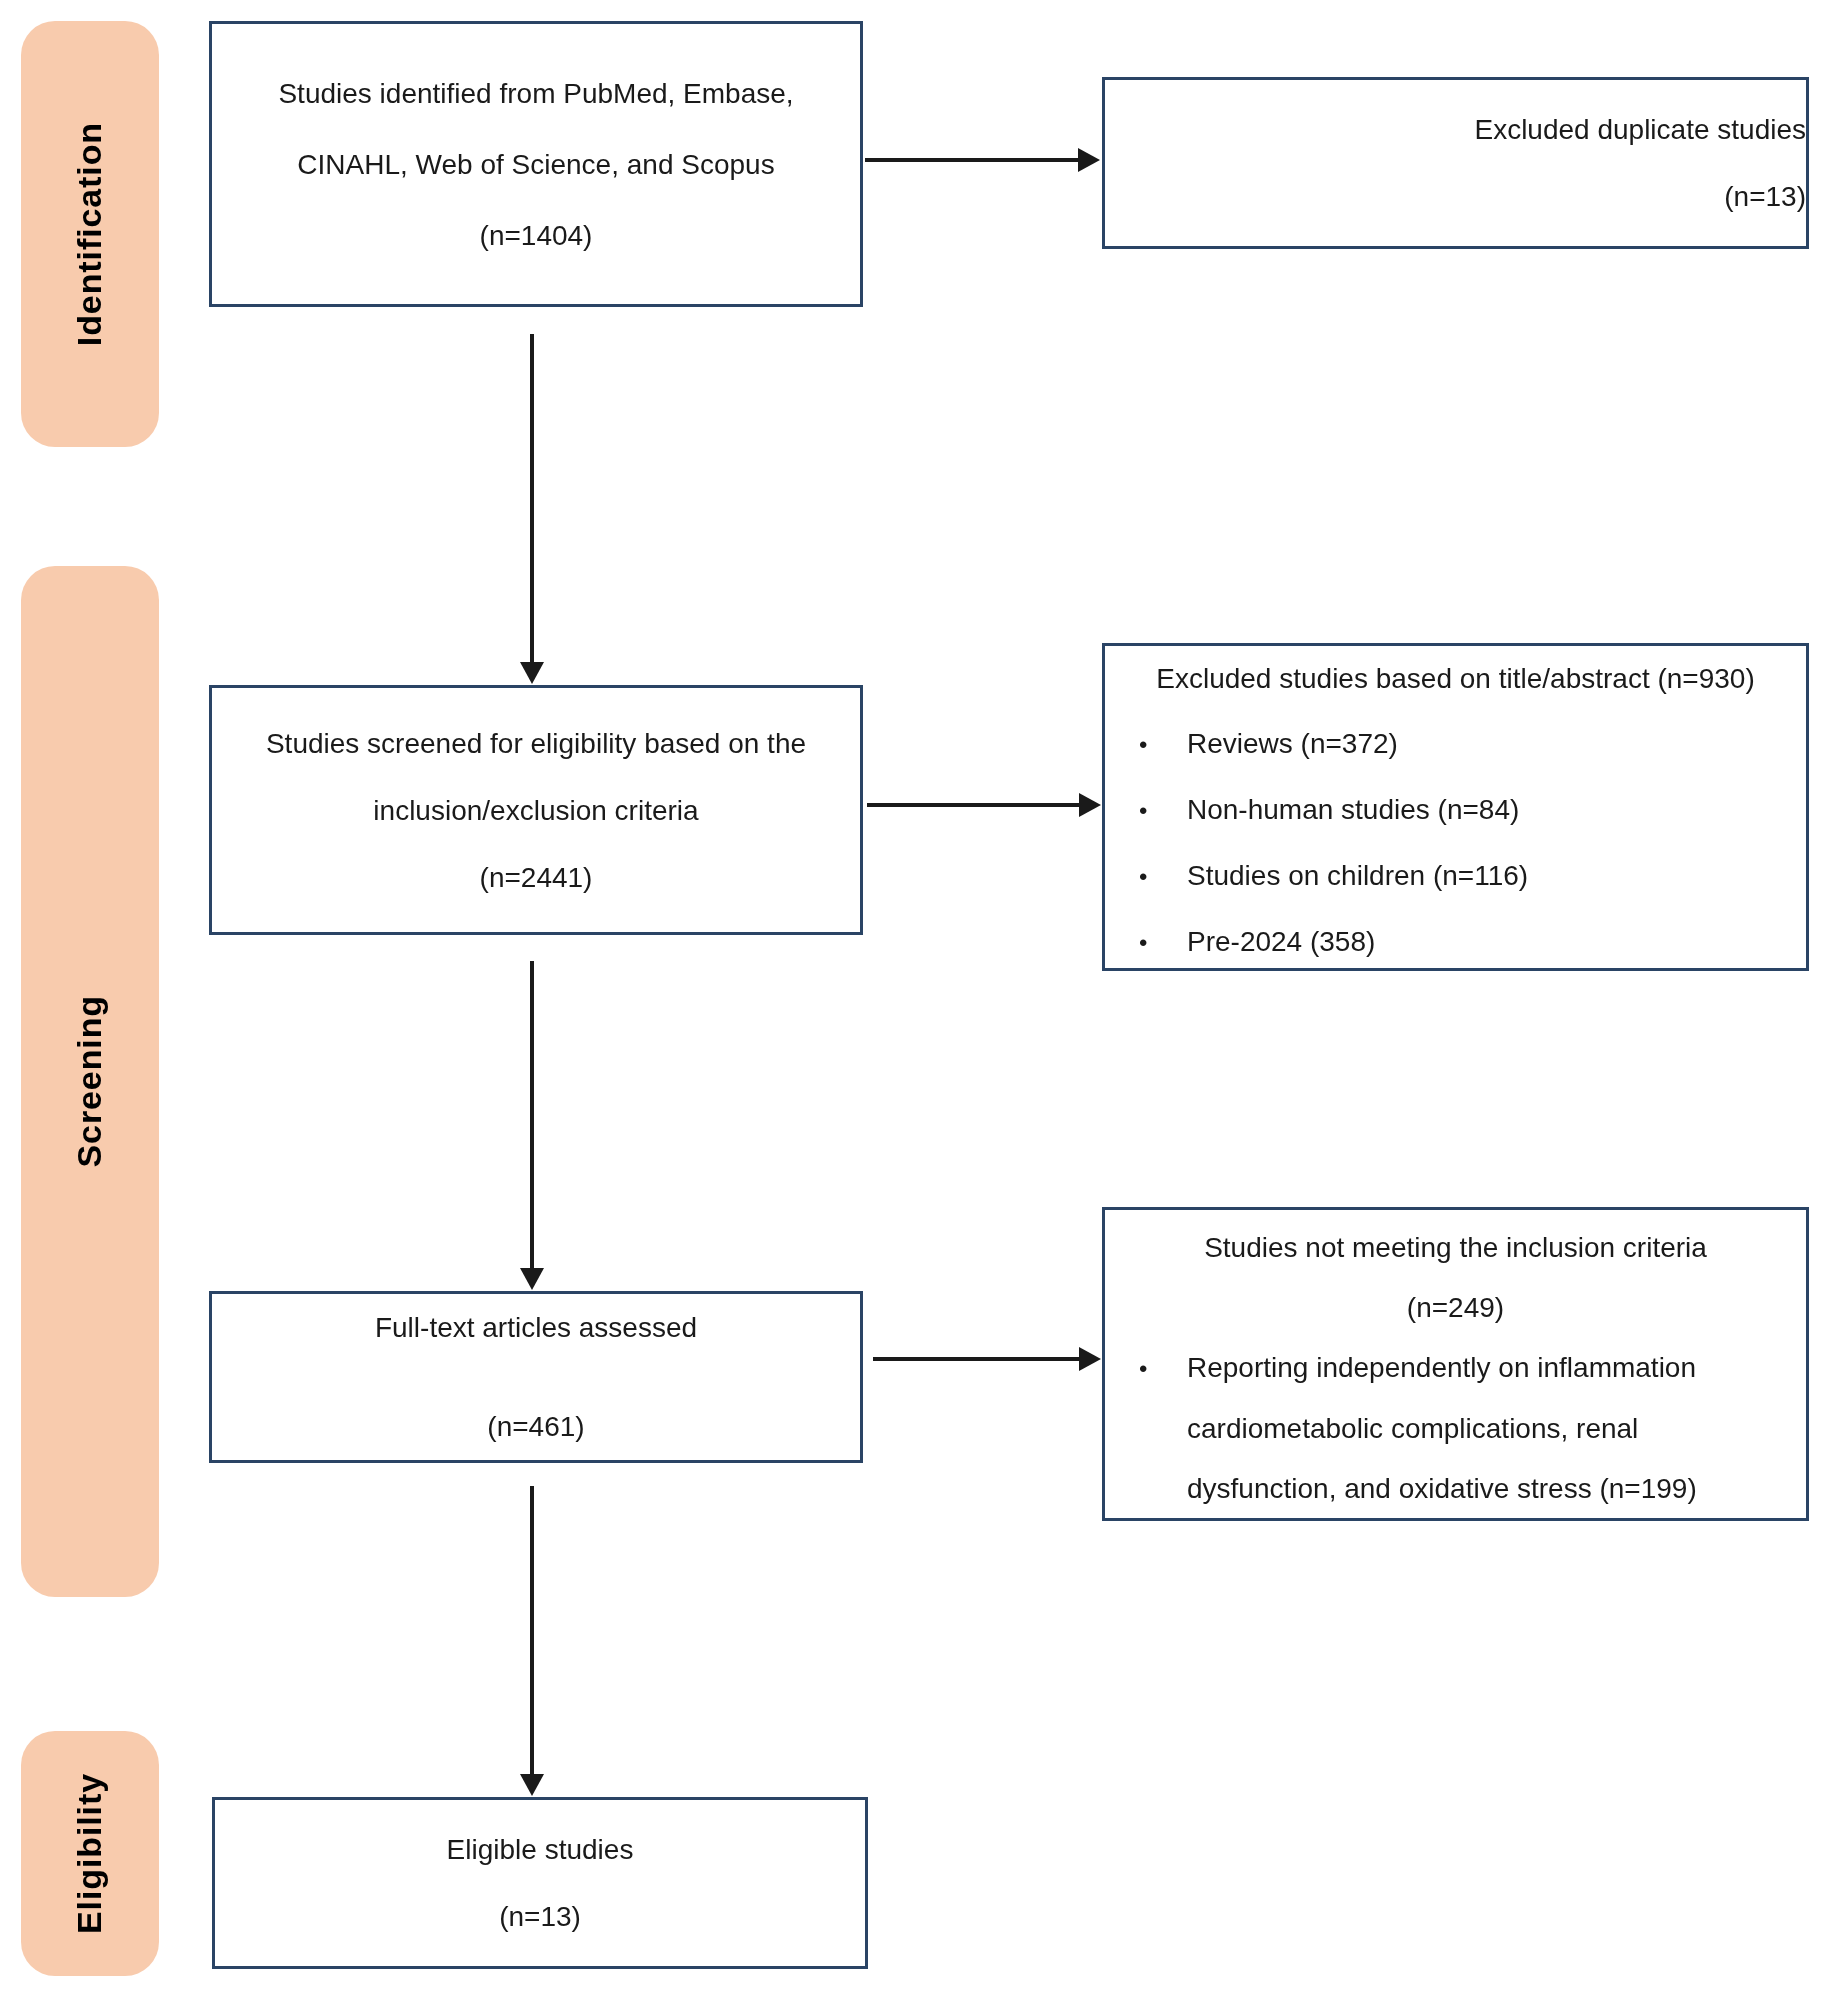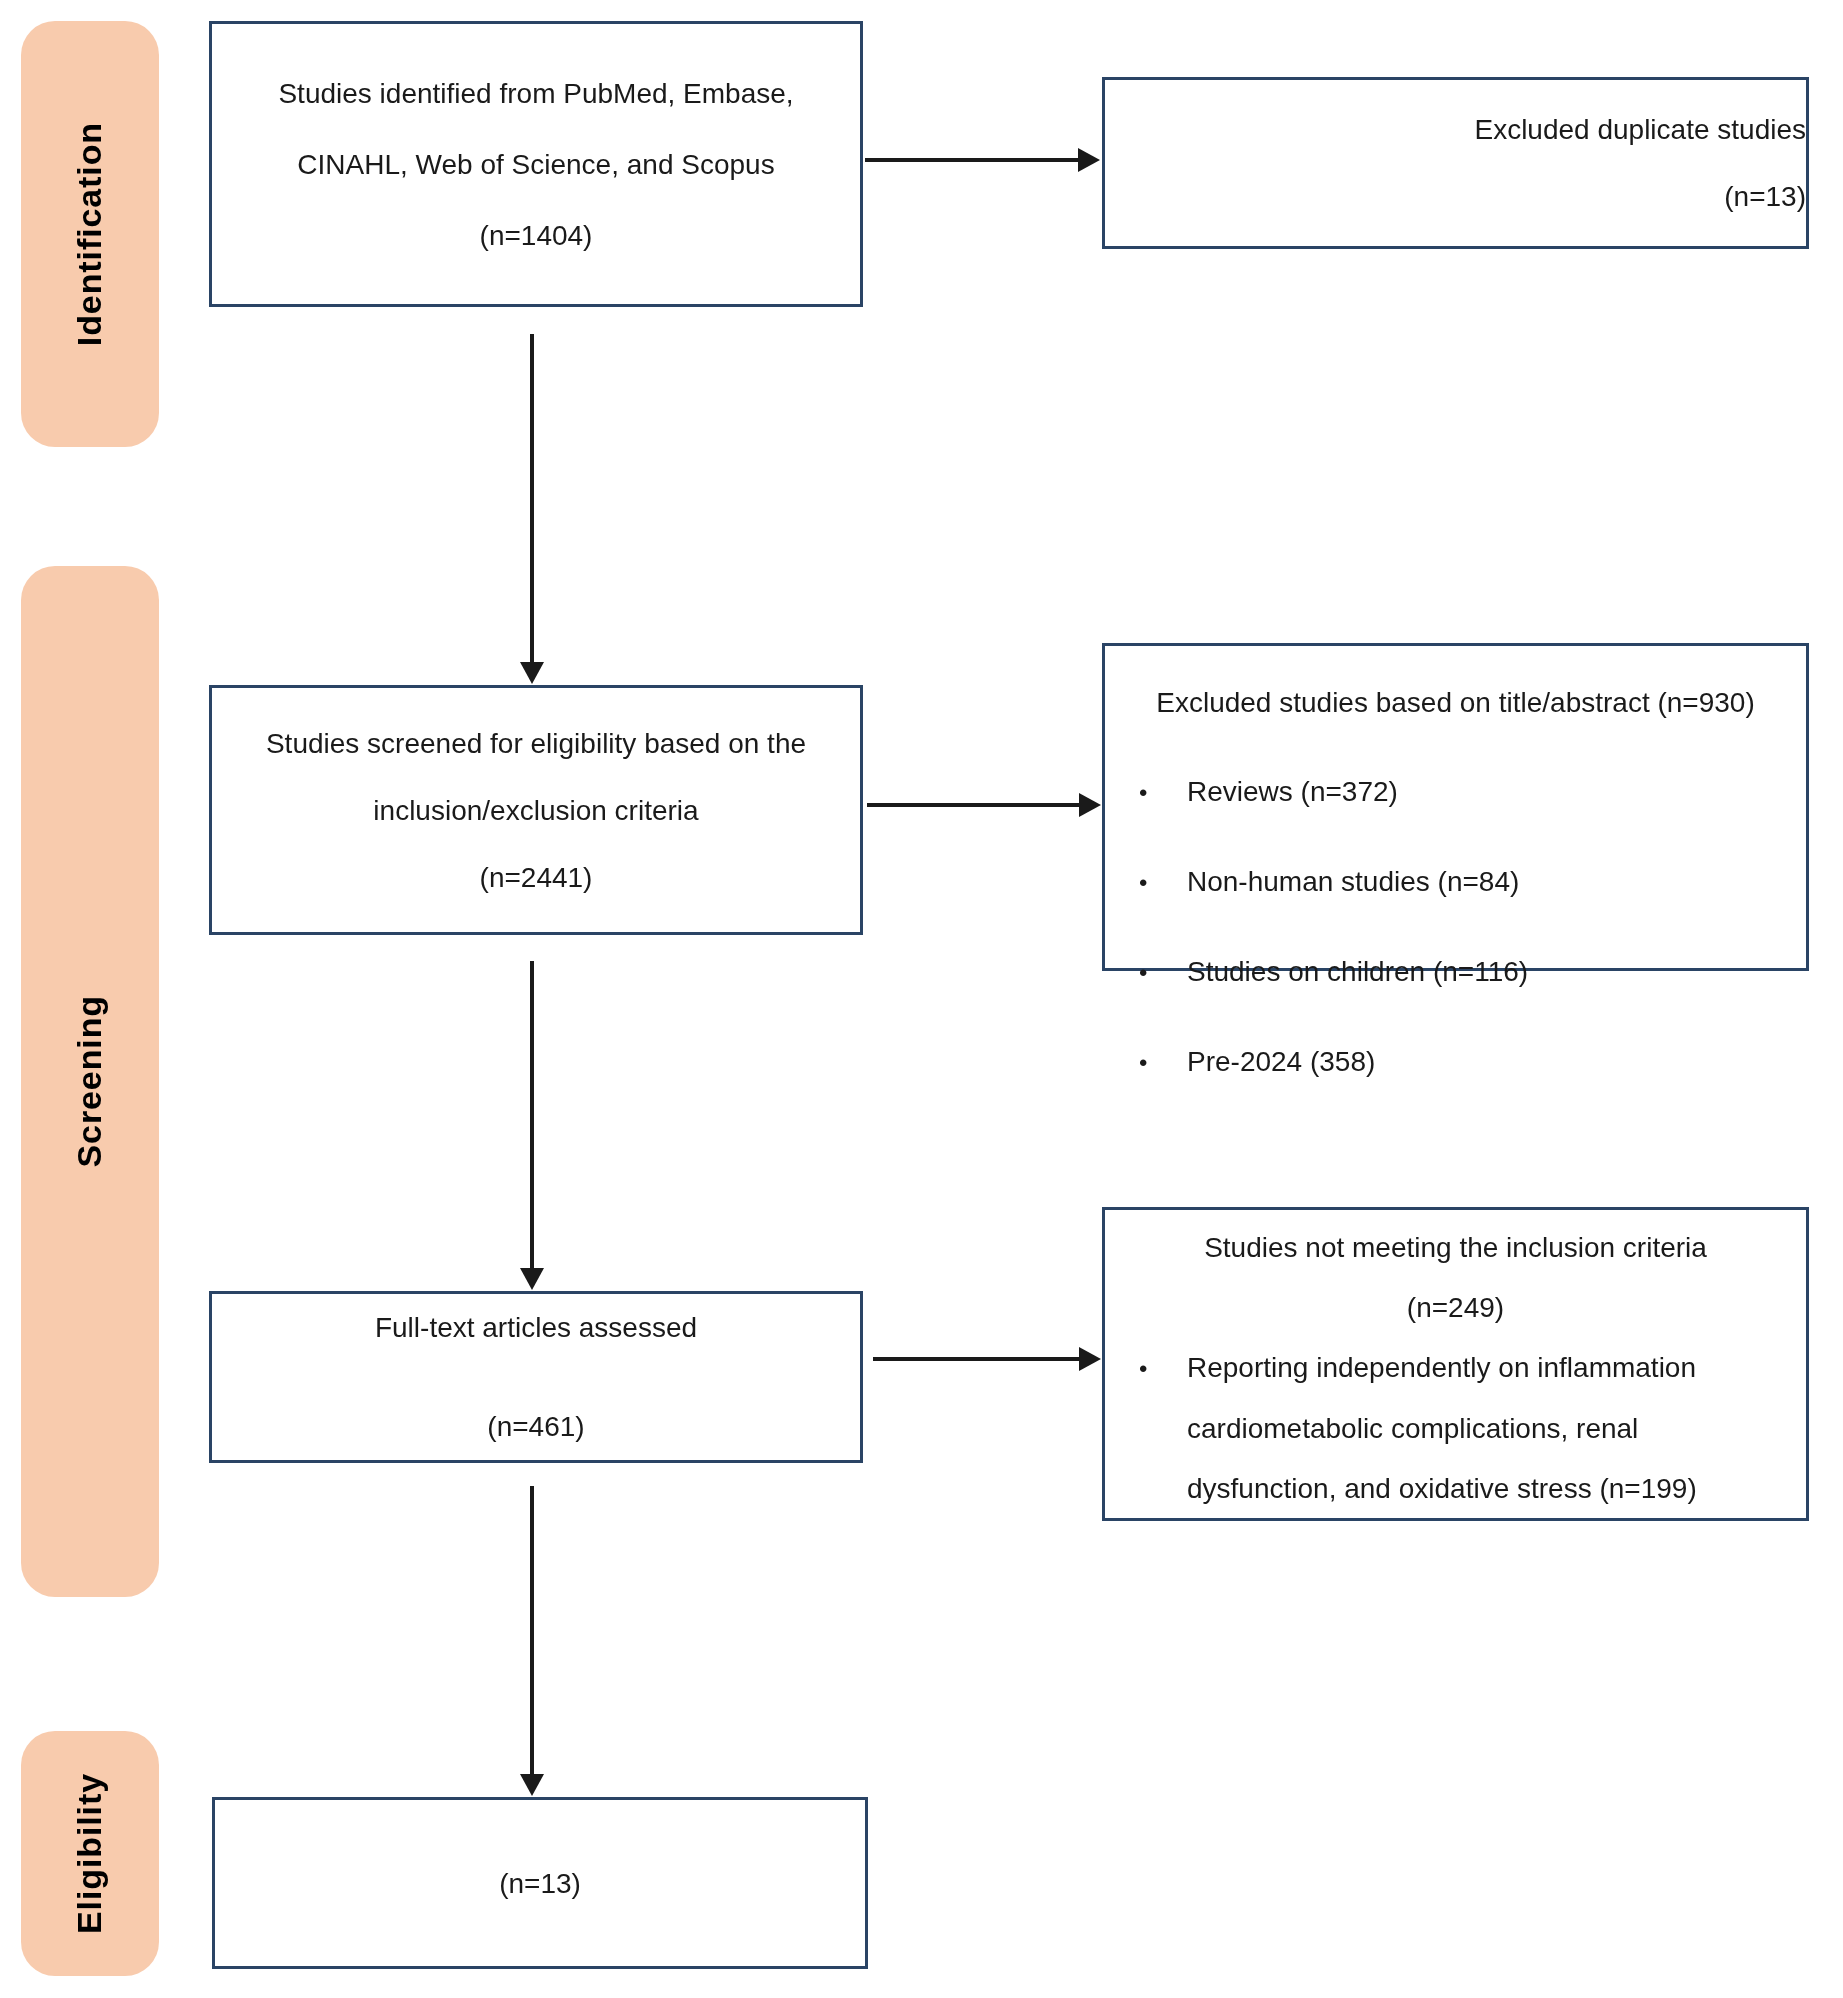--- a/index.html
+++ b/index.html
@@ -44,21 +44,21 @@
   .lh76 .line{line-height:71px;}
   .lh72 .line{line-height:67px;}
   .side-list{justify-content:flex-start;}
   .side-list .heading{white-space:nowrap;text-align:center;}
   .bullet-row{
     display:flex;align-items:baseline;text-align:left;
     padding-left:34px;
   }
   .bullet-row .bullet{width:48px;flex:0 0 48px;text-align:left;font-size:24px;}
   .bullet-cont{padding-left:82px;text-align:left;}
-  .r2 .heading,.r2 .bullet-row{line-height:65px;margin-top:24px;}
+  .r2 .heading,.r2 .bullet-row{line-height:65px;}
   .r3{padding-top:7.5px;}
   .r3 .heading,.r3 .bullet-row,.r3 .bullet-cont{line-height:60px;}
   
   .arrow-v{position:absolute;width:3.7px;background:#1a1a1a;}
   .arrow-v::after{
     content:"";position:absolute;left:50%;bottom:-20.5px;transform:translateX(-50%);
     border-left:12px solid transparent;border-right:12px solid transparent;
     border-top:22.4px solid #1a1a1a;
   }
   .arrow-h{position:absolute;height:3.7px;background:#1a1a1a;}
@@ -94,20 +94,21 @@
     <div class="line">inclusion/exclusion criteria</div>
     <div class="line">(n=2441)</div>
   </div>
 
   <div class="box lh72" style="left:209px;top:1291px;width:654px;height:172px;justify-content:space-between;">
     <div class="line">Full-text articles assessed</div>
     <div class="line">(n=461)</div>
   </div>
 
   <div class="box lh72" style="left:212px;top:1797px;width:656px;height:172px;">
+    <div class="line">Eligible studies</div>
     <div class="line">(n=13)</div>
   </div>
 
   <div class="box lh72" style="left:1102px;top:77px;width:707px;height:172px;align-items:flex-end;">
     <div class="line">Excluded duplicate studies</div>
     <div class="line">(n=13)</div>
   </div>
 
   <div class="box side-list r2" style="left:1102px;top:643px;width:707px;height:328px;">
     <div class="heading">Excluded studies based on title/abstract (n=930)</div>

